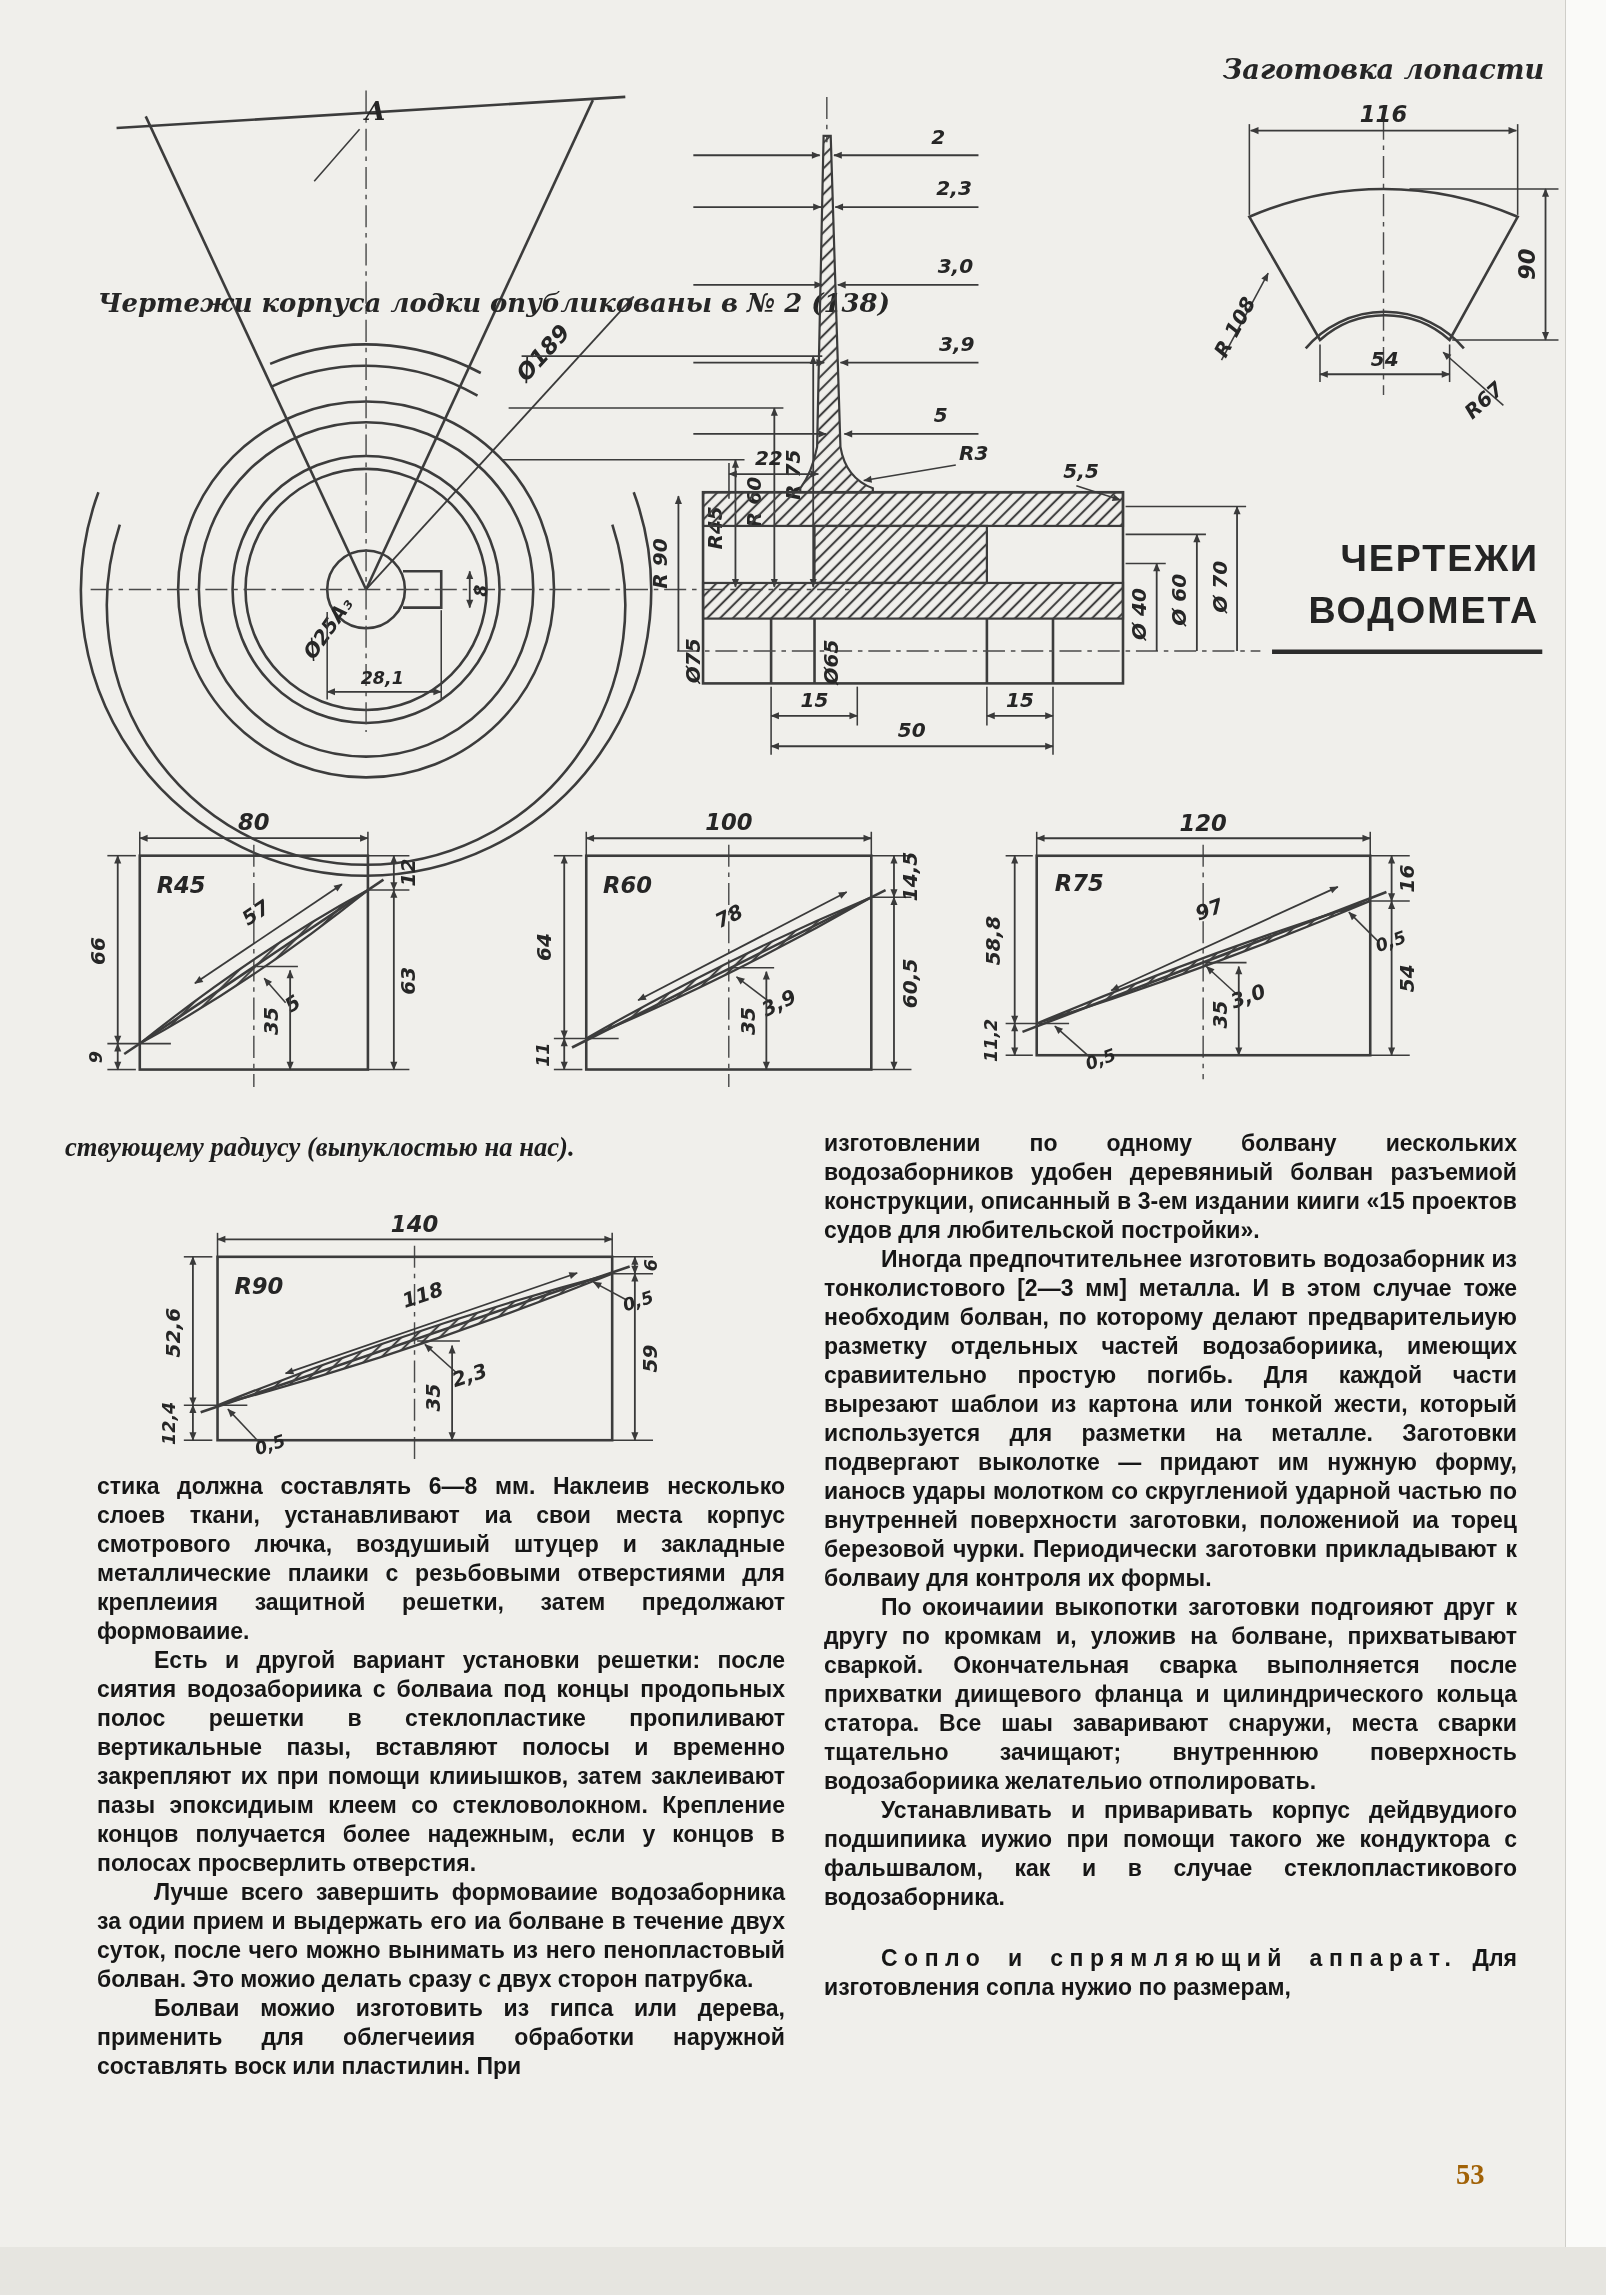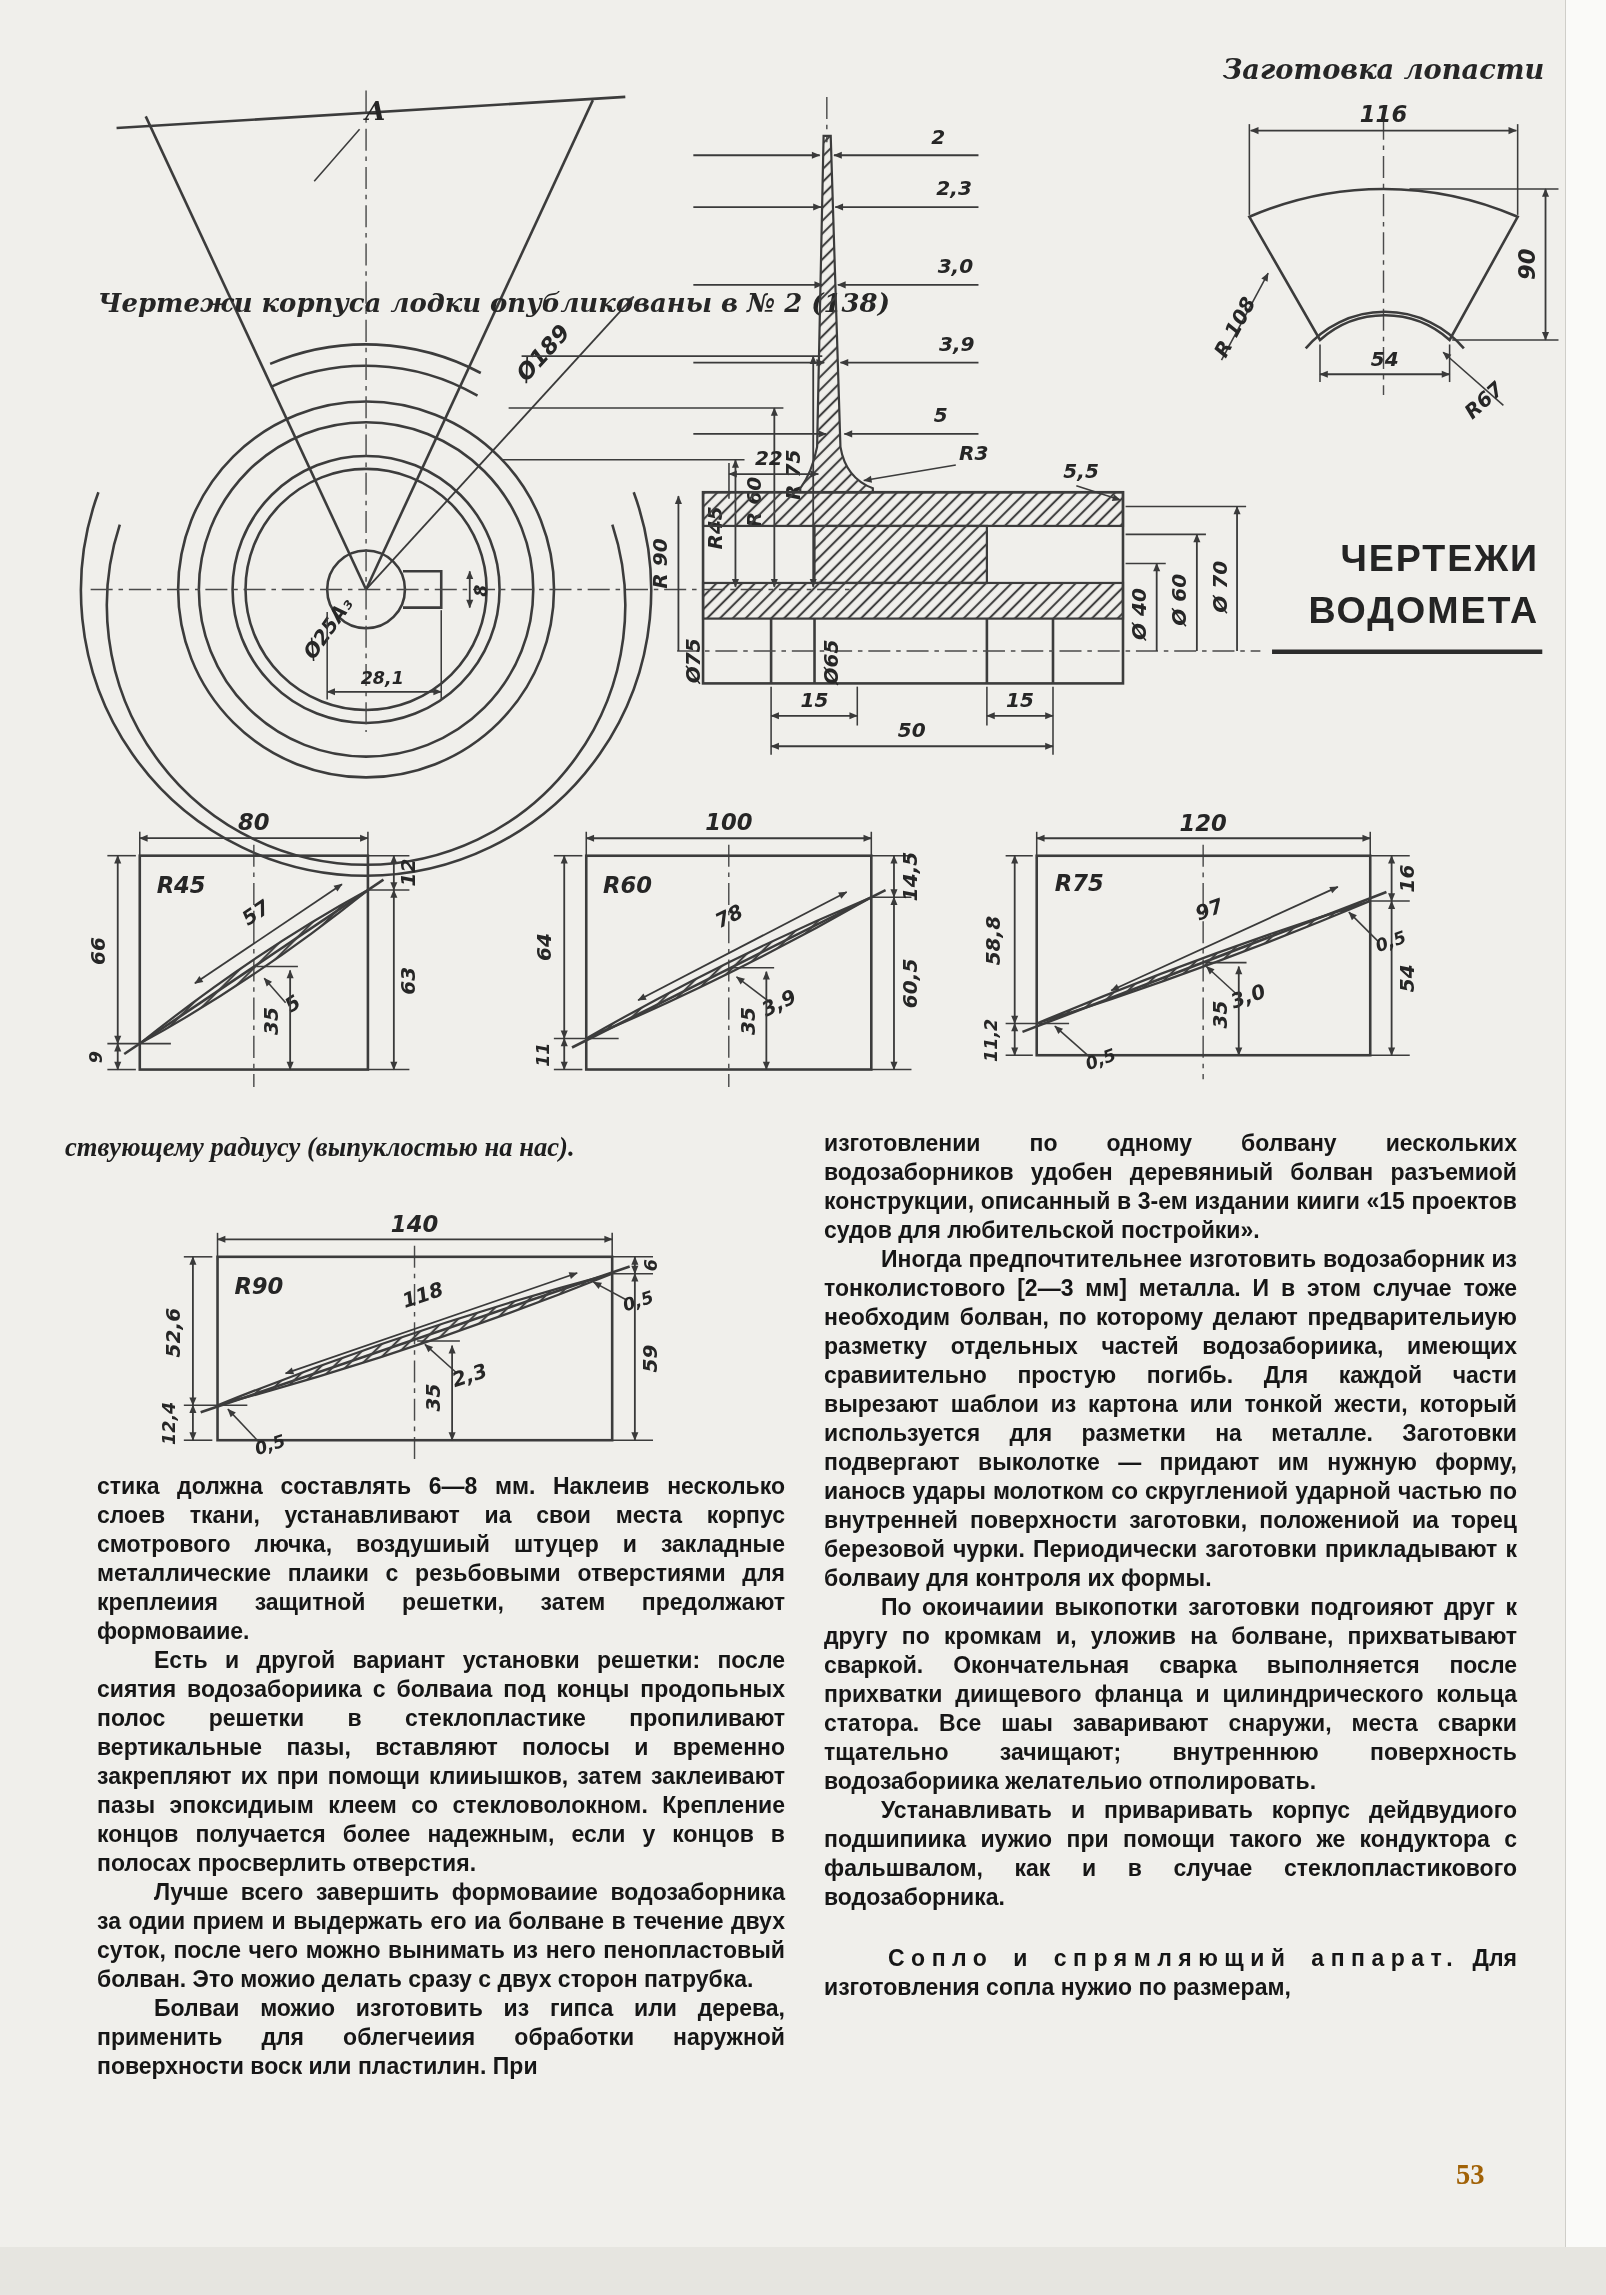--- a/index.html
+++ b/index.html
@@ -18,21 +18,21 @@
   .dim-s{font:italic 700 27px "DejaVu Sans",sans-serif;}
   .dim-l{font:italic 700 35px "DejaVu Sans",sans-serif;}
   .svgnote{font:italic 700 40px "DejaVu Serif",serif;}
   .blanktitle{font:italic 700 42px "DejaVu Serif",serif;}
   .tb{font:700 58px "Liberation Sans",sans-serif;letter-spacing:3px;fill:#242424;}
   .caption{position:absolute;font:italic 600 26.6px/36px "Liberation Serif",serif;color:#1e1e1e;}
   .col{position:absolute;font:700 23px/29px "Liberation Sans",sans-serif;color:#161616;text-align:justify;}
   .col p{margin:0;text-indent:57px;}
   .col p.cont{text-indent:0;}
   .col p.nozzle{margin-top:32px;}
-  .spaced{letter-spacing:6.5px;margin-left:7px;}
+  .spaced{letter-spacing:6.5px;}
   .pagenum{position:absolute;font:700 28.5px "Liberation Serif",serif;color:#a16207;}
 </style>
 </head>
 <body>
 
 <div class="page">
 
   <svg width="0" height="0" style="position:absolute">
     <defs>
       <marker id="ar" viewBox="0 0 10 10" refX="9.3" refY="5" markerWidth="24" markerHeight="13" markerUnits="userSpaceOnUse" orient="auto-start-reverse">
@@ -355,21 +355,21 @@
       <line class="thin" x1="548" y1="185" x2="614" y2="185"></line>
       <line class="dimln" x1="602" y1="192" x2="602" y2="338" marker-start="url(#ar)" marker-end="url(#ar)"></line>
       <text class="dim" text-anchor="middle" transform="rotate(-90 584 272)" x="584" y="272">35</text>
     </g>
   </svg>
 
   <div class="col" style="left:97px;top:1472px;width:688px">
     <p class="cont">стика должна составлять 6—8 мм. Наклеив несколько слоев ткани, устанавливают иа свои места корпус смотрового лючка, воздушиый штуцер и закладные металлические плаики с резьбовыми отверстиями для креплеиия защитной решетки, затем предолжают формоваиие.</p>
     <p>Есть и другой вариант установки решетки: после сиятия водозабориика с болваиа под концы продопьных полос решетки в стеклопластике пропиливают вертикальные пазы, вставляют полосы и временно закрепляют их при помощи клииышков, затем заклеивают пазы эпоксидиым клеем со стекловолокном. Крепление концов получается более надежным, если у концов в полосах просверлить отверстия.</p>
     <p>Лучше всего завершить формоваиие водозаборника за одии прием и выдержать его иа болване в течение двух суток, после чего можно вынимать из него пенопластовый болван. Это можио делать сразу с двух сторон патрубка.</p>
-    <p>Болваи можио изготовить из гипса или дерева, применить для облегчеиия обработки наружной поверхности воск или пластилин. При</p>
+    <p>Болваи можио изготовить из гипса или дерева, применить для облегчеиия обработки наружной составлять воск или пластилин. При</p>
   </div>
 
   <div class="col" style="left:824px;top:1129px;width:693px">
     <p class="cont">изготовлении по одному болвану иескольких водозаборников удобен деревяниый болван разъемиой конструкции, описанный в 3-ем издании кииги «15 проектов судов для любительской постройки».</p>
     <p>Иногда предпочтительнее изготовить водозаборник из тонколистового [2—3 мм] металла. И в этом случае тоже необходим болван, по которому делают предварительиую разметку отдельных частей водозабориика, имеющих сравиительно простую погибь. Для каждой части вырезают шаблои из картона или тонкой жести, который используется для разметки на металле. Заготовки подвергают выколотке — придают им нужную форму, ианосв удары молотком со скруглениой ударной частью по внутренней поверхности заготовки, положениой иа торец березовой чурки. Периодически заготовки прикладывают к болваиу для контроля их формы.</p>
     <p>По окоичаиии выкопотки заготовки подгоияют друг к другу по кромкам и, уложив на болване, прихватывают сваркой. Окончательная сварка выполняется после прихватки диищевого фланца и цилиндрического кольца статора. Все шаы заваривают снаружи, места сварки тщательно зачищают; внутреннюю поверхность водозабориика желательио отполировать.</p>
     <p>Устанавливать и приваривать корпус дейдвудиого подшипиика иужио при помощи такого же кондуктора с фальшвалом, как и в случае стеклопластикового водозаборника.</p>
     <p class="nozzle">
       <span class="spaced">Сопло и спрямляющий аппарат.</span>
       <span>Для изготовления сопла нужио по размерам,</span>

